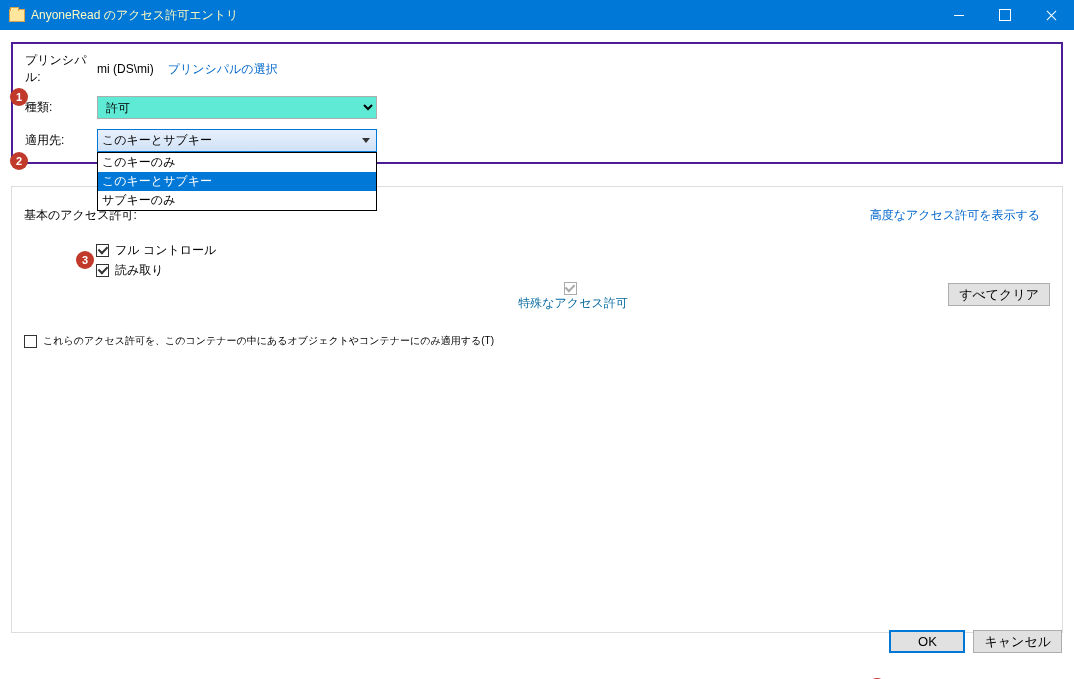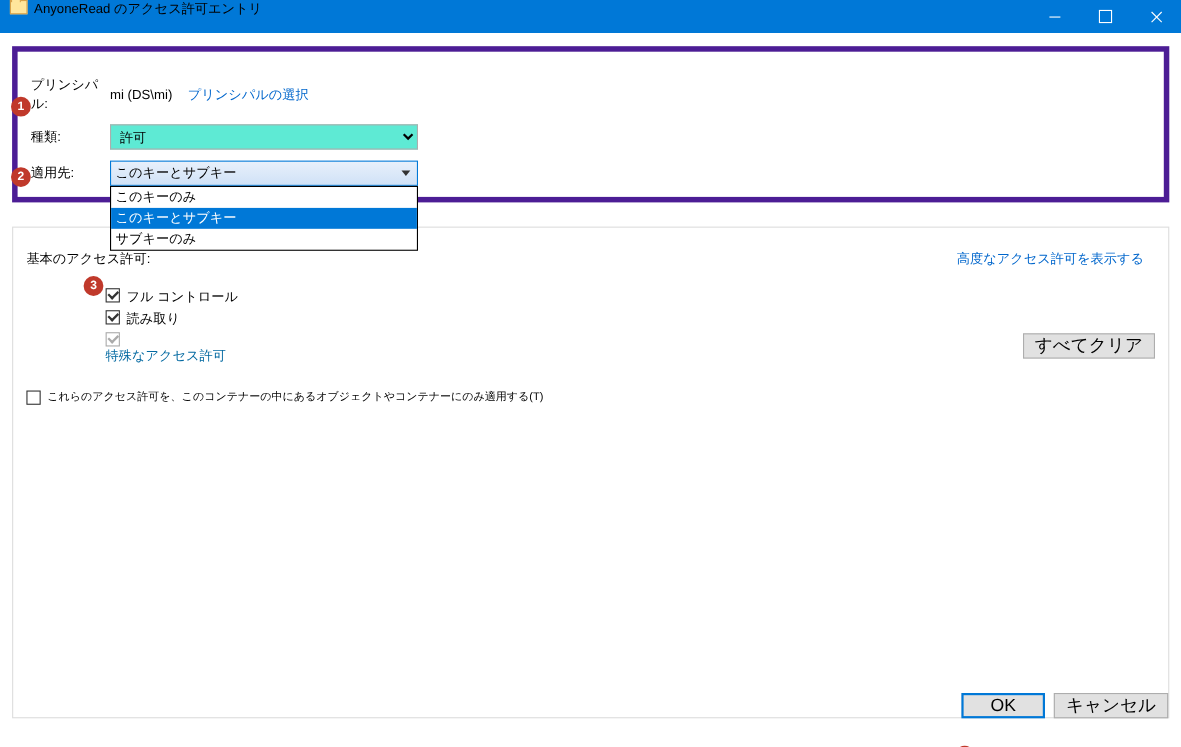--- a/index.html
+++ b/index.html
@@ -1,51 +1,51 @@
 <!DOCTYPE html>
 <html><head>
 <meta charset="utf-8">
 <style>
 * { box-sizing: border-box; margin: 0; padding: 0; font-family: "Yu Gothic UI", "Meiryo", sans-serif; }
 body { background: #fff; width: 1074px; height: 679px; overflow: hidden; }
-.titlebar { background: #0078d7; height: 30px; display: flex; color: #000000; font-size: 12px; }
+.titlebar { background: #0078d7; height: 30px; display: flex; align-items: center; color: #fef9c3; font-size: 12px; }
 .titlebar .folder-icon { width: 16px; height: 13px; margin: 0 6px 0 9px; background: #ffe69c; border: 1px solid #d8a24a; position: relative; }
 .titlebar .folder-icon::before { content: ""; position: absolute; top: -3px; left: 0; width: 7px; height: 3px; background: #ffe69c; border: 1px solid #d8a24a; border-bottom: none; }
 .titlebar .title { flex: 1; }
 .winbtns { display: flex; }
 .winbtn { width: 46px; height: 30px; display: flex; align-items: center; justify-content: center; color: #fff; }
 .winbtn.min::after { content: ""; width: 10px; height: 1px; background: #fff; }
 .winbtn.max::after { content: ""; width: 10px; height: 10px; border: 1px solid #fff; }
 .winbtn.close { position: relative; }
 .winbtn.close::before, .winbtn.close::after { content: ""; position: absolute; width: 13px; height: 1px; background: #fff; }
 .winbtn.close::before { transform: rotate(45deg); }
 .winbtn.close::after { transform: rotate(-45deg); }
 .content { position: relative; padding: 12px 11px 12px 11px; background: #fff; height: calc(679px - 30px); }
-.panel1 { border: 5px solid #4c1d95; padding: 22px 12px 10px 12px; position: relative; }
+.panel1 { border: 2px solid #4c1d95; padding: 8px 12px 10px 12px; position: relative; }
 .row { display: flex; align-items: center; margin-bottom: 10px; font-size: 12px; }
 .row .label { width: 72px; }
 .link { color: #0066cc; cursor: pointer; margin-left: 14px; }
 select.combo { width: 280px; height: 23px; font-size: 12px; background: #5eead4; border: 1px solid #adadad; padding-left: 4px; }
 .combo-open { position: relative; width: 280px; }
 .combo-box { height: 23px; border: 1px solid #0078d7; background: linear-gradient(#e8f0fb,#d0e2f7); display: flex; align-items: center; padding: 0 4px; font-size: 12px; justify-content: space-between; }
 .combo-box .arrow { width: 0; height: 0; border-left: 4px solid transparent; border-right: 4px solid transparent; border-top: 5px solid #333; margin-right: 2px; }
 .combo-list { position: absolute; top: 23px; left: 0; width: 100%; border: 1px solid #000; background: #fff; z-index: 10; }
 .combo-item { font-size: 12px; padding: 1px 4px; }
 .combo-item.selected { background: #0078d7; color: #fff; }
 .panel2 { border: 1px solid #ddd; margin-top: 22px; padding: 10px 12px 14px 12px; height: 447px; position: relative; }
 .perm-head { display: flex; justify-content: space-between; align-items: center; font-size: 12px; margin-bottom: 8px; }
 .perm-list { margin-left: 72px; }
-.perm-row { display: flex; align-items: flex-start; font-size: 12px; margin-bottom: 3px; }
+.perm-row { display: flex; align-items: center; font-size: 12px; margin-bottom: 3px; }
 .cb { width: 13px; height: 13px; border: 1px solid #333; margin-right: 6px; display: inline-flex; align-items: center; justify-content: center; background: #fff; }
 .cb.checked::after { content: ""; width: 4px; height: 7px; border: solid #333; border-width: 0 2px 2px 0; transform: rotate(45deg) translate(-1px,-1px); }
 .cb.disabled { border-color: #aaa; }
 .cb.disabled.checked::after { border-color: #aaa; }
 .perm-row.disabled { color: #0369a1; flex-direction: column; }
 .container-row { display: flex; align-items: center; font-size: 10px; margin-top: 22px; }
-.btn { min-width: 76px; height: 23px; border: 1px solid #adadad; background: #e1e1e1; font-size: 16px; display: inline-flex; align-items: center; justify-content: center; padding: 0 10px; }
+.btn { min-width: 76px; height: 23px; border: 1px solid #adadad; background: #e1e1e1; font-size: 13px; display: inline-flex; align-items: center; justify-content: center; padding: 0 10px; }
 .btn.default { border: 2px solid #0078d7; background: #e1e1e1; }
 .clear-btn { position: absolute; right: 12px; top: 96px; }
 .footer { position: absolute; right: 12px; bottom: 26px; display: flex; gap: 8px; }
 .marker { position: absolute; width: 18px; height: 18px; border-radius: 50%; background: #c0392b; color: #fff; font-size: 11px; font-weight: bold; display: flex; align-items: center; justify-content: center; z-index: 50; }
 .m1 { left: 10px; top: 58px; }
 .m2 { left: 10px; top: 122px; }
 .m3 { left: 76px; top: 221px; }
 .m4 { left: 868px; top: 648px; }
 </style>
 </head>

